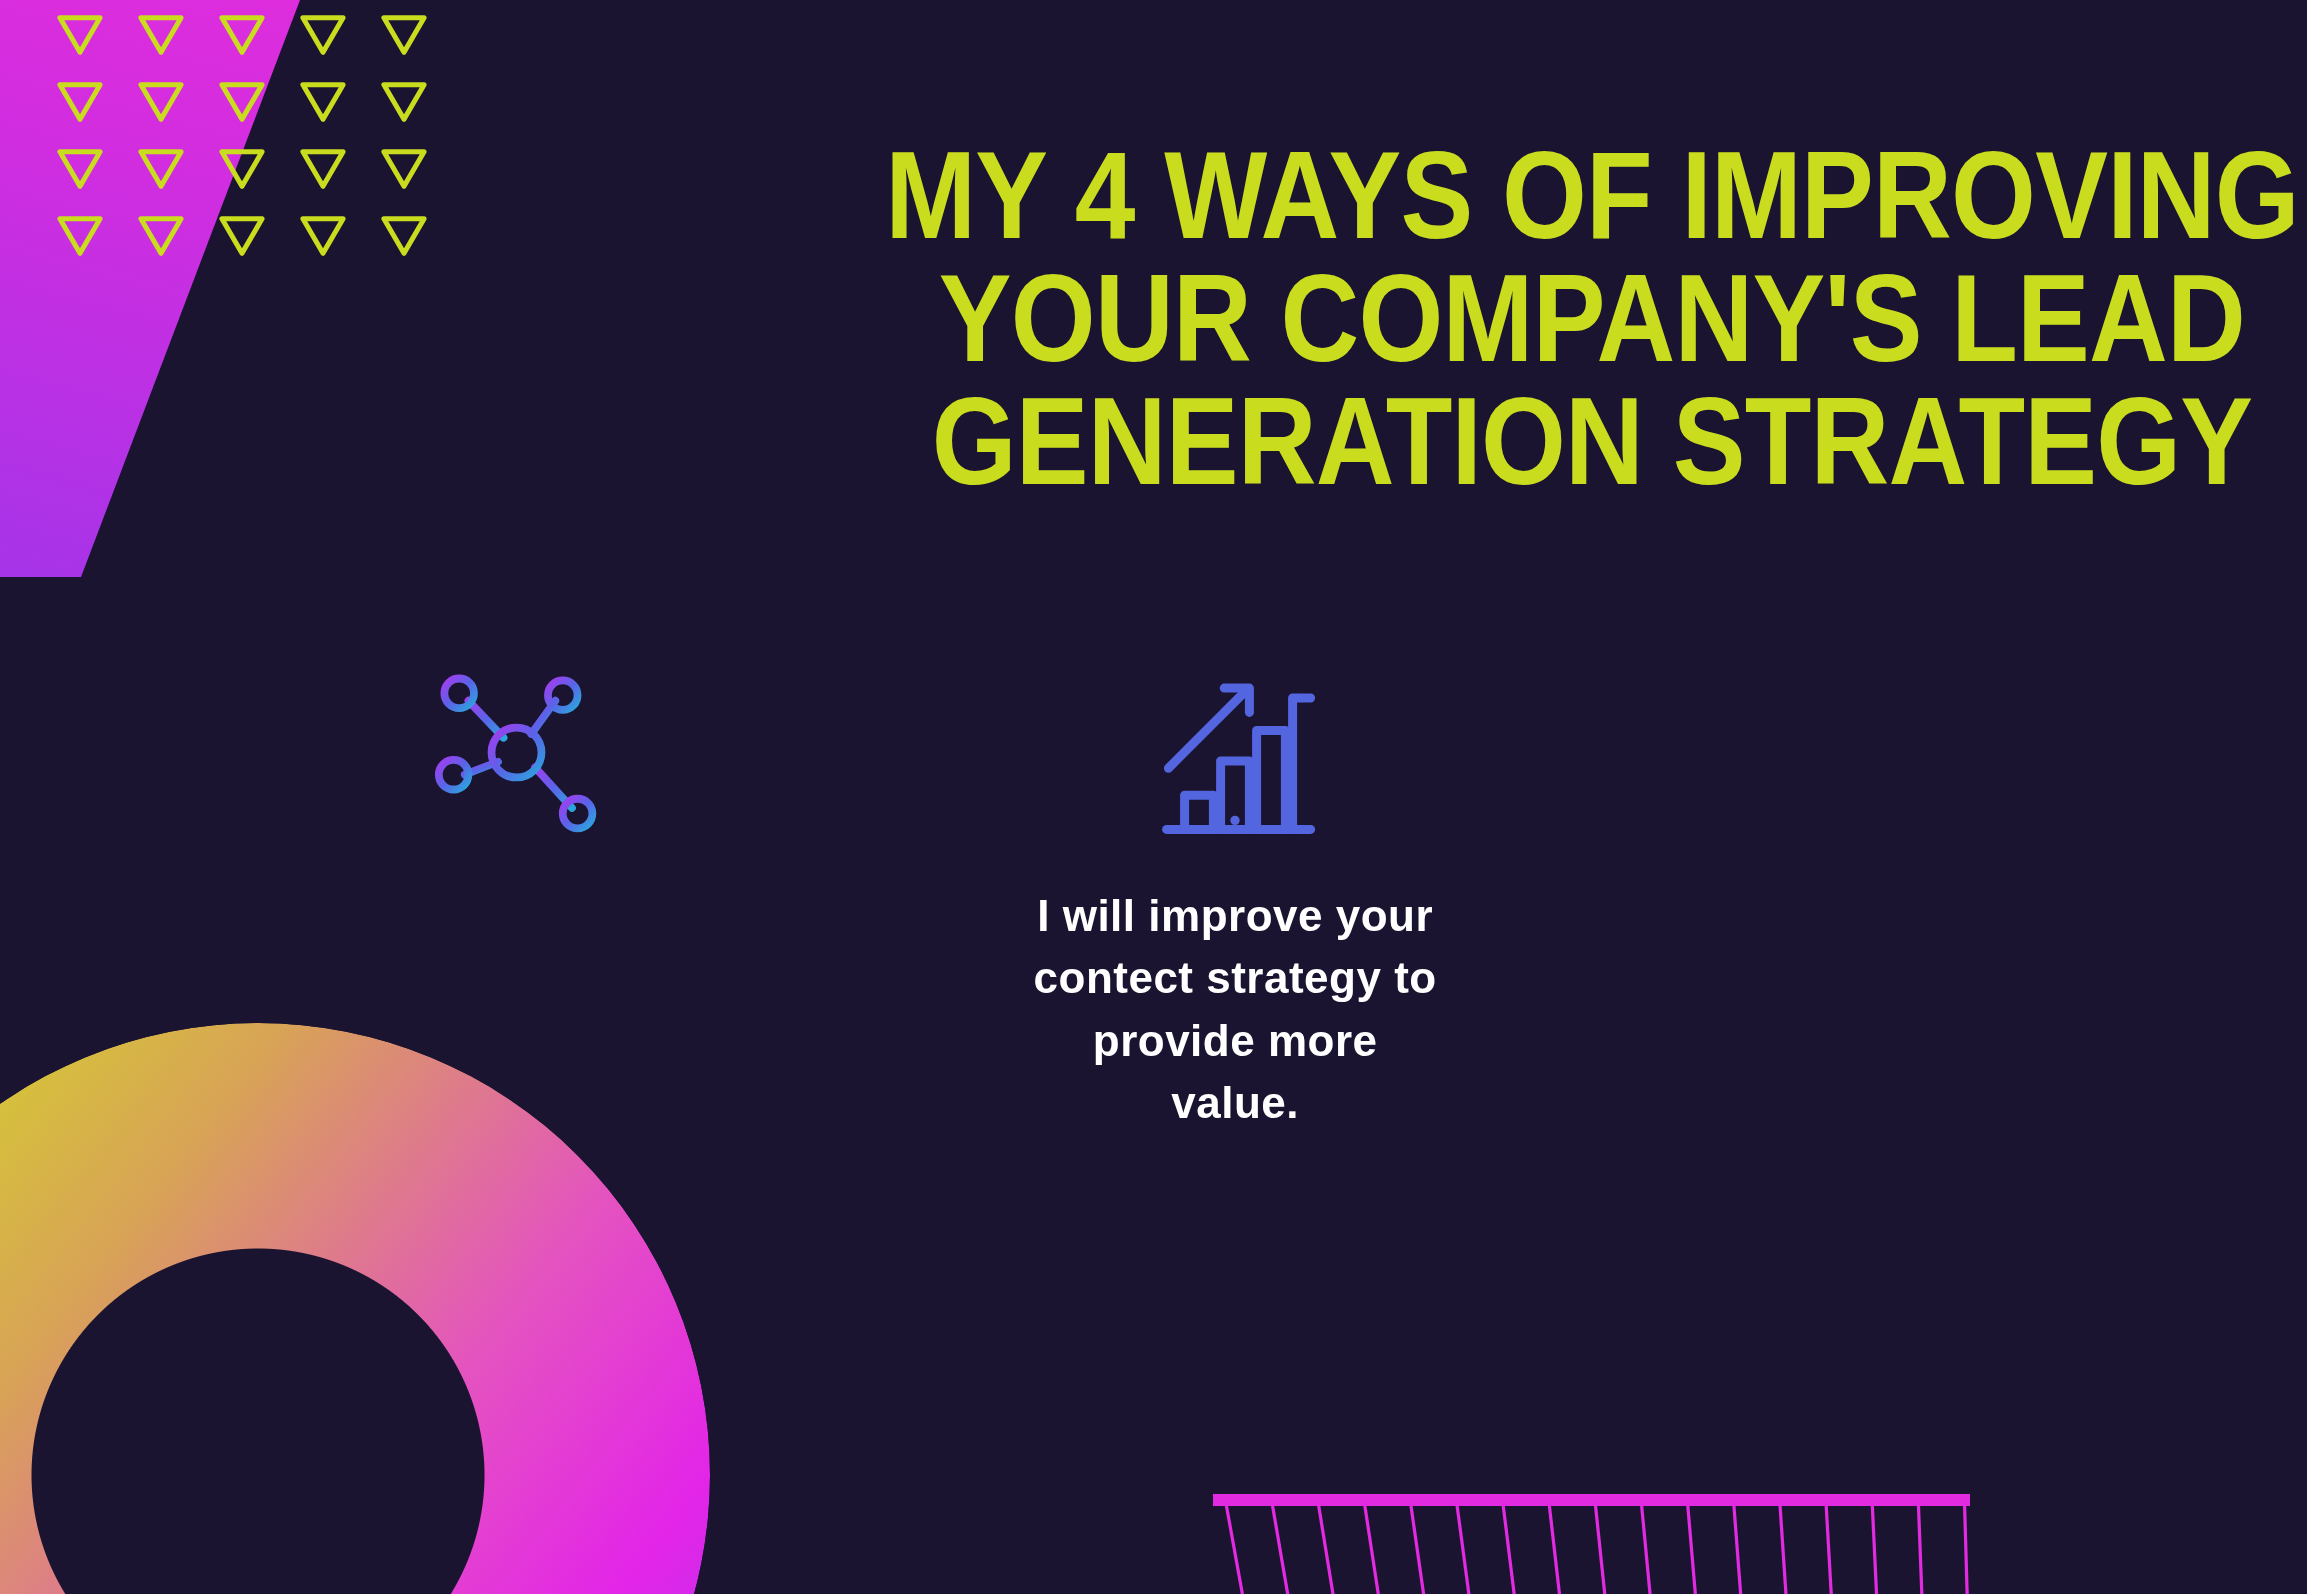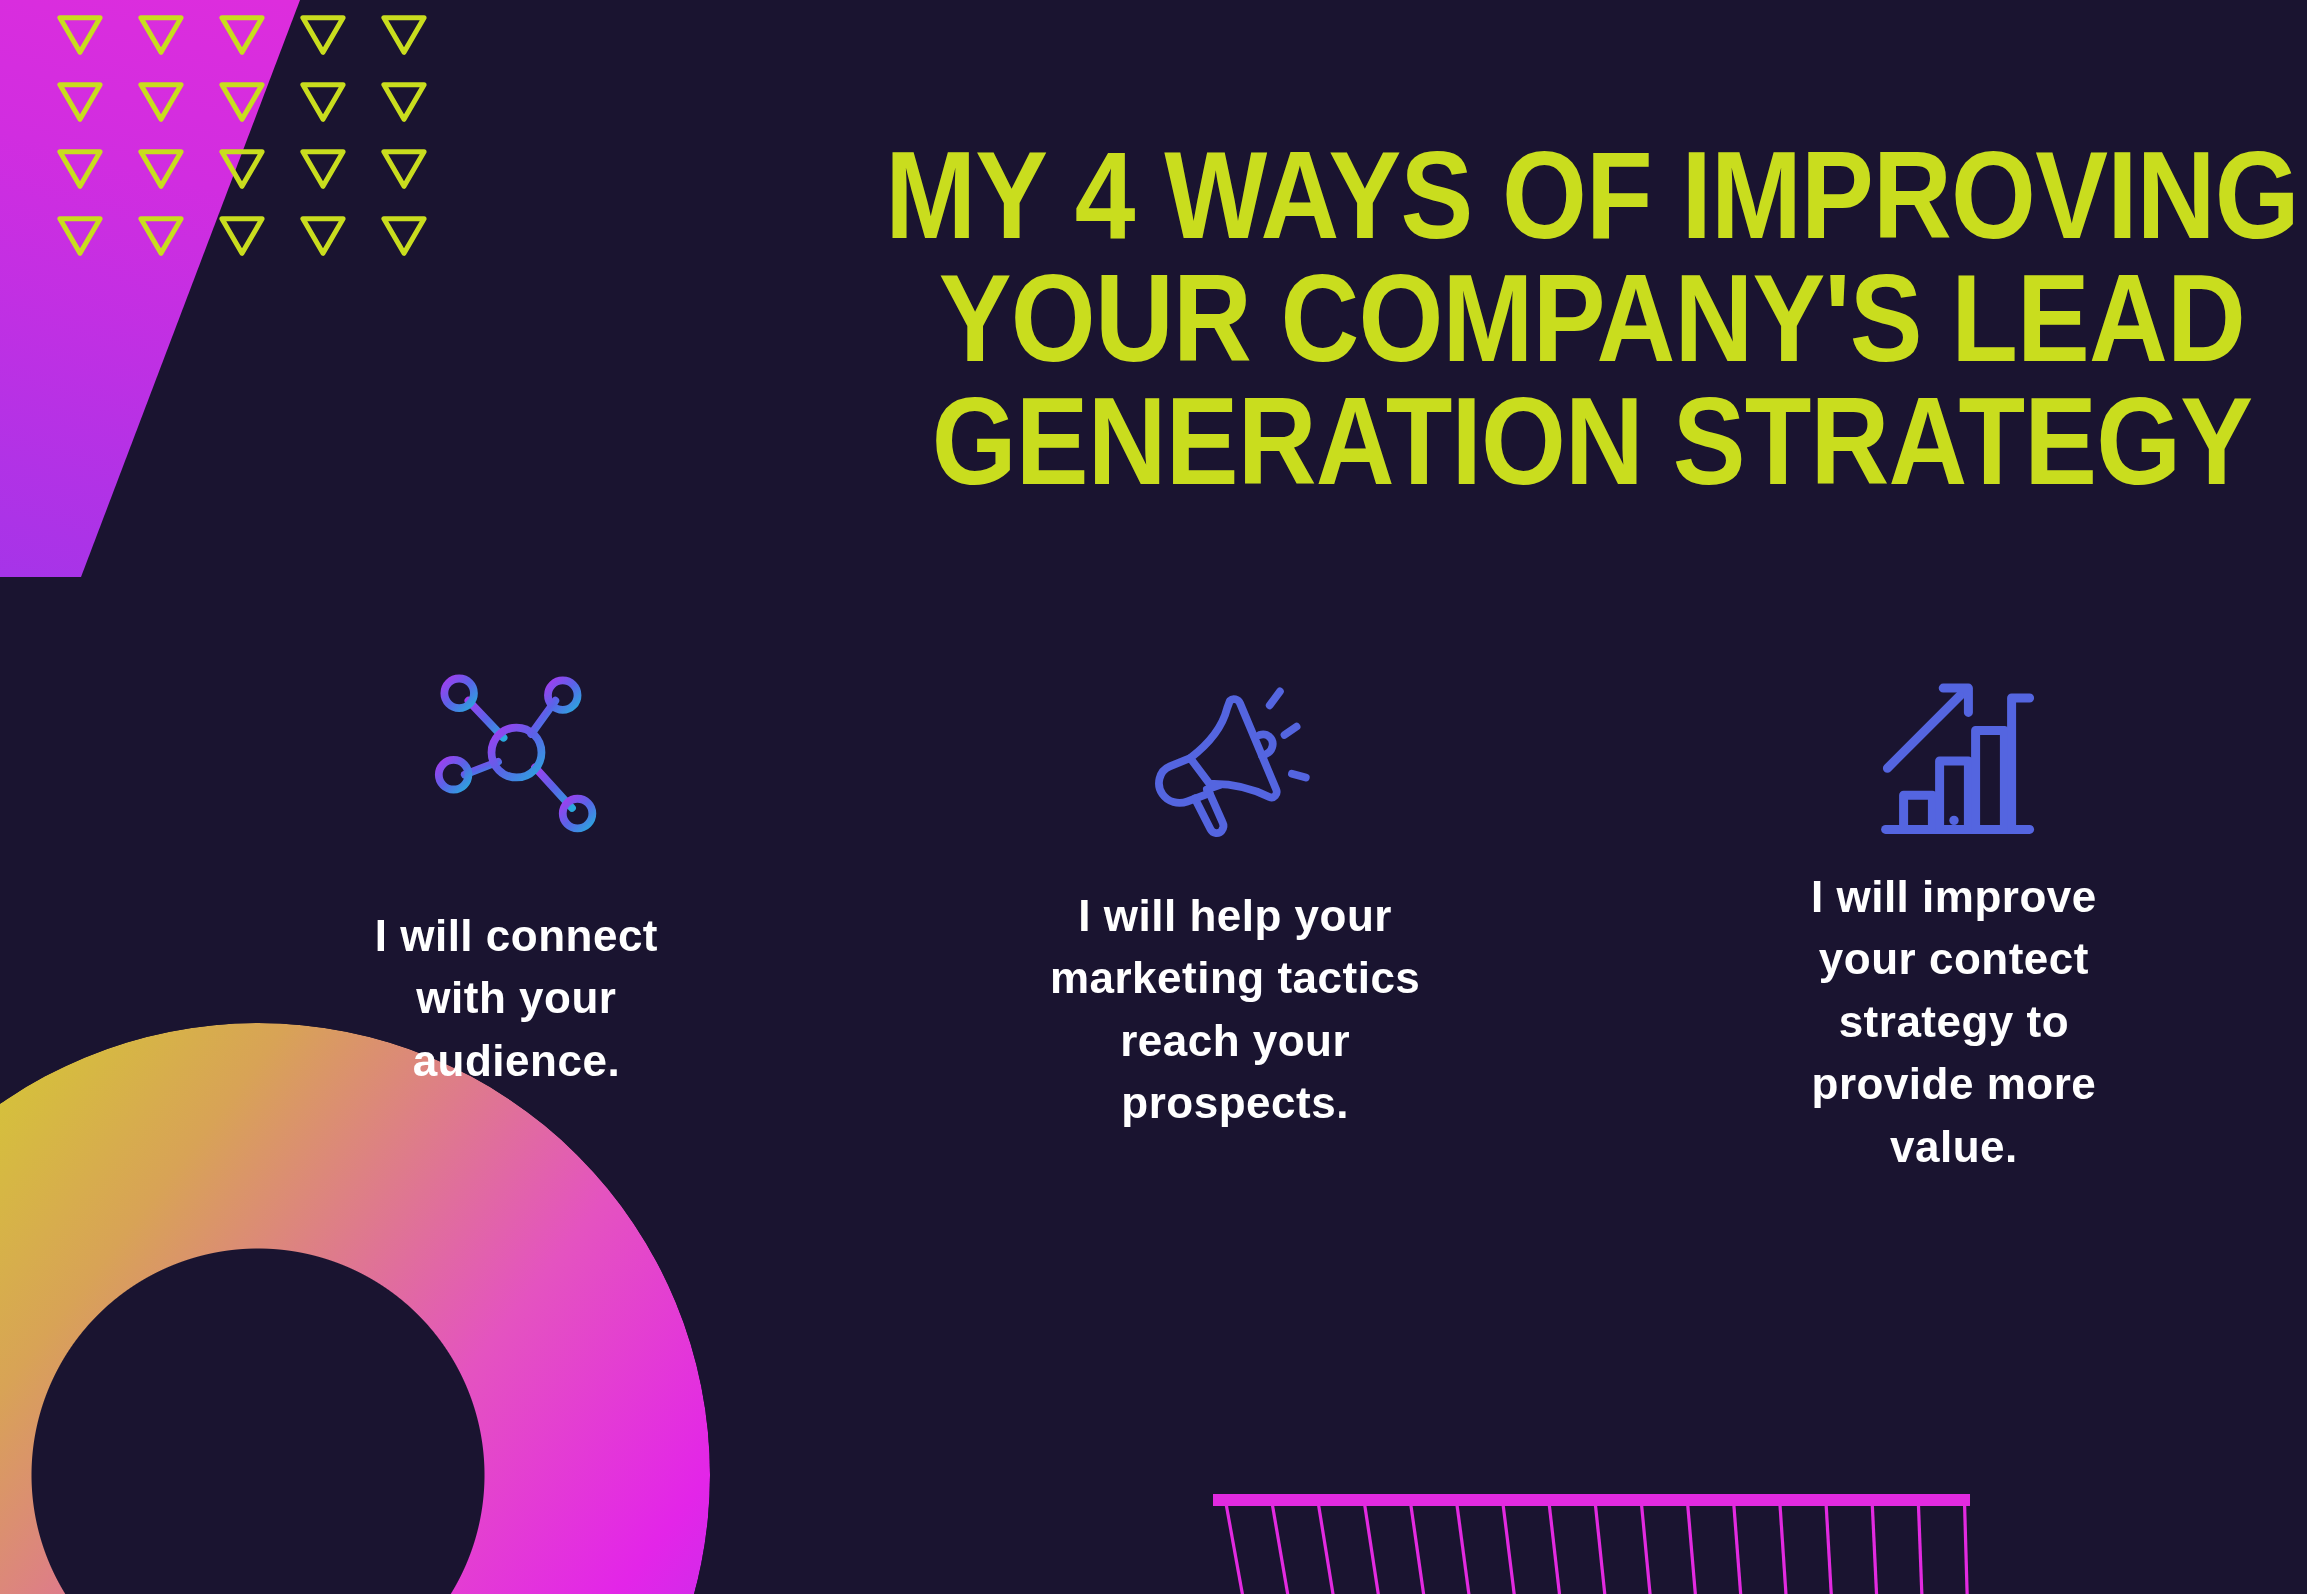--- a/index.html
+++ b/index.html
@@ -281,40 +281,22 @@
             <line x1="22" y1="62" x2="40" y2="55"></line>
             <line x1="60" y1="58" x2="80" y2="80"></line>
             <circle cx="50" cy="50" r="13.5"></circle>
             <circle cx="19" cy="18" r="8"></circle>
             <circle cx="75" cy="19" r="8"></circle>
             <circle cx="16" cy="62" r="8"></circle>
             <circle cx="83" cy="83" r="8"></circle>
           </g>
         </svg>
       </div>
-      <p class="card-text">I will connect with your audience.</p>
     </div>
 
-    <div class="card">
-      <div class="card-icon">
-        <svg width="185" height="185" viewBox="0 0 100 100">
-          <g fill="none" stroke="#5465e0" stroke-width="4.2" stroke-linecap="round" stroke-linejoin="round">
-            <path d="M47 22 C48.5 20.5 51.5 21 52.5 23.5 L72 70 C73 72.5 70.8 75.2 68.3 74 C60 70 49 66.5 36 67 L25.5 53 C36 45 43 36 45.5 26 Z"></path>
-            <path d="M25.5 53 L14.5 57.5 C8.5 60 7 67.5 10.5 72.5 C13.5 76.8 19 78.3 24 76.5 L36 72"></path>
-            <path d="M28 74.8 L36.5 91.5 C37.8 94 41 94.3 42.6 92.2 C43.6 90.8 43.8 89.3 43 87.8 L36 72"></path>
-            <path d="M34.5 70 L41 67.8"></path>
-            <path d="M63 40.5 C67.2 39.2 70.8 42.5 70 46.5 C69.4 49.5 66.8 51.3 64.2 51.5"></path>
-            <path d="M74 17 L68.5 24.5"></path>
-            <path d="M83 36 L76.5 40.5"></path>
-            <path d="M88 63.5 L80.5 61.5"></path>
-          </g>
-        </svg>
-      </div>
-      <p class="card-text">I will help your marketing tactics reach your prospects.</p>
-    </div>
 
     <div class="card">
       <div class="card-icon">
         <svg width="180" height="180" viewBox="0 0 100 100">
           <g fill="none" stroke="#5465e0" stroke-width="5" stroke-linecap="round" stroke-linejoin="round">
             <path d="M12 93 L92 93"></path>
             <path d="M22 93 L22 74 L38 74 L38 93"></path>
             <path d="M42 93 L42 55 L58 55 L58 93"></path>
             <path d="M62 93 L62 38 L78 38 L78 93"></path>
             <path d="M82 93 L82 20 L92 20"></path>

